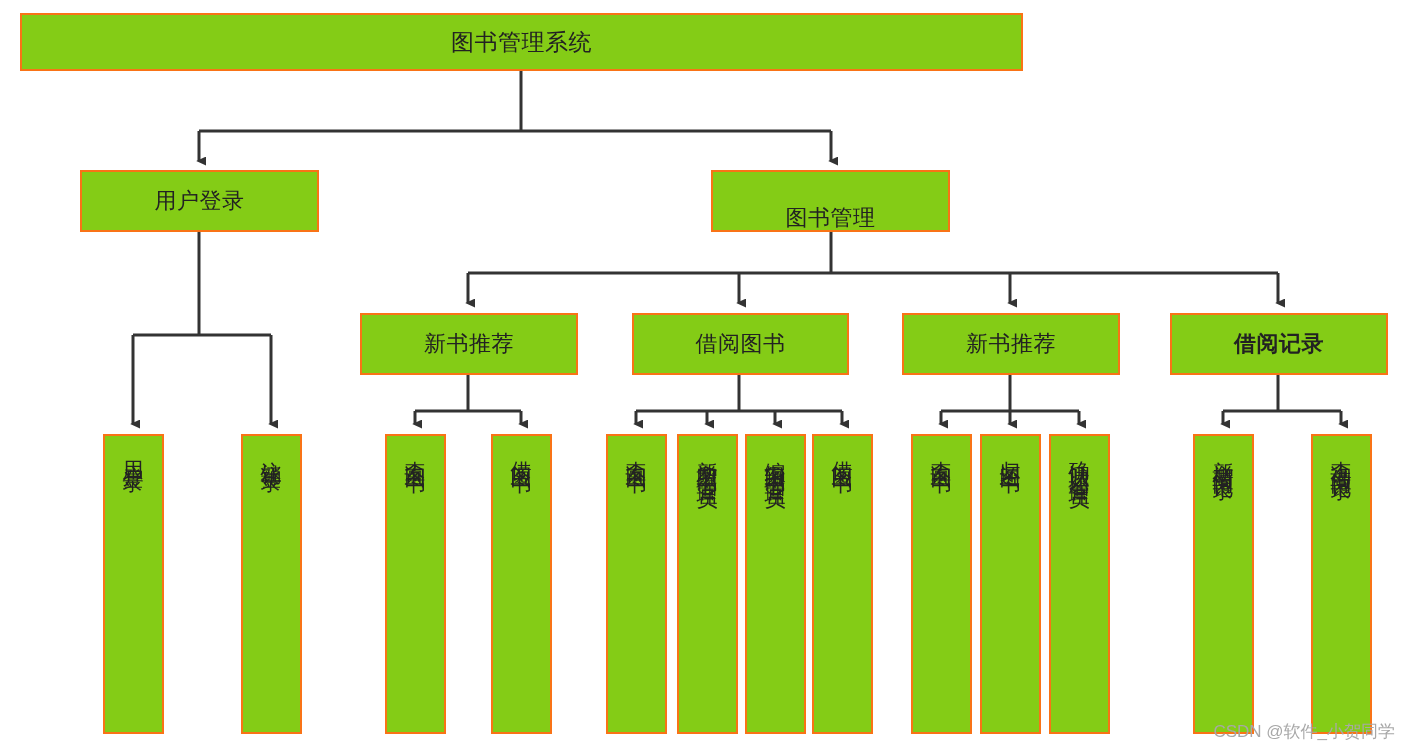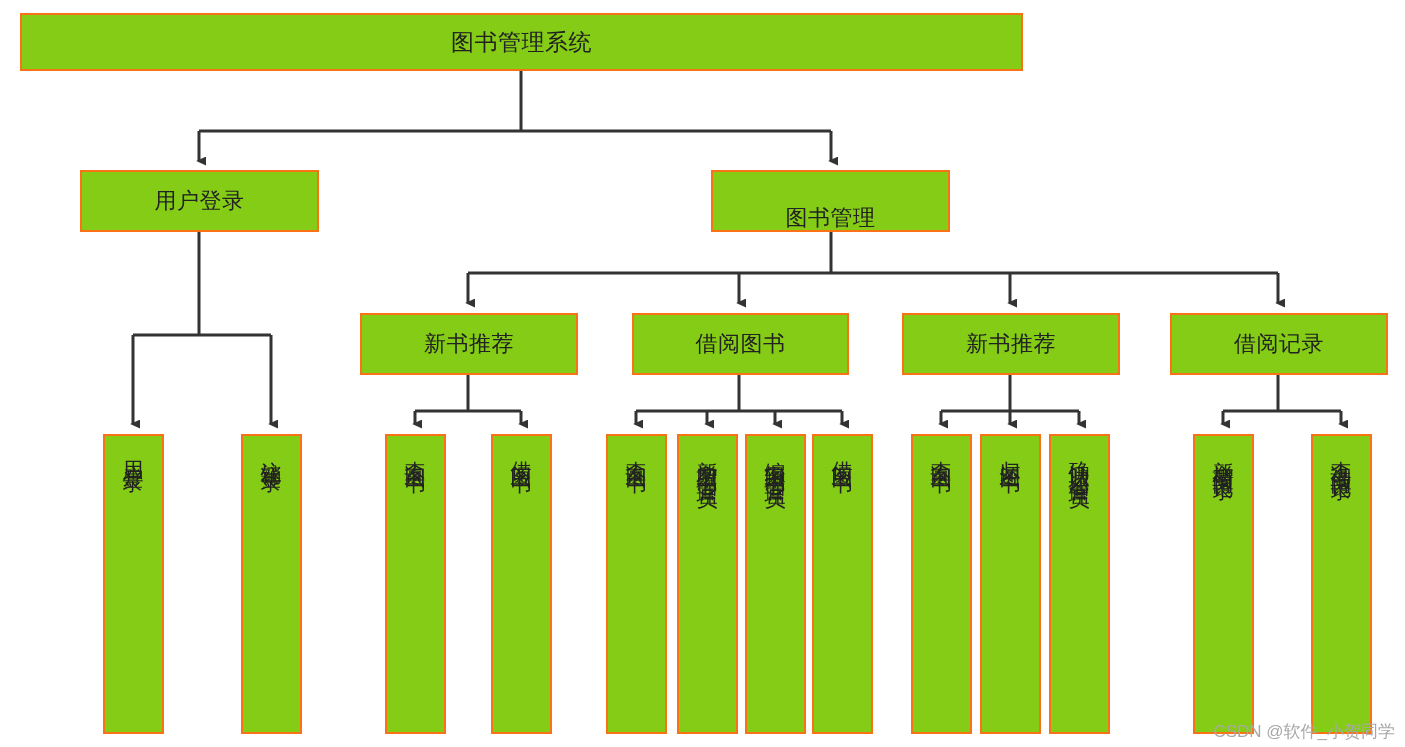--- a/index.html
+++ b/index.html
@@ -148,21 +148,21 @@
   </div>
 
   <div class="node horiz" style="left:632px; top:313px; width:217px; height:62px;">
     <span class="label">借阅图书</span>
   </div>
 
   <div class="node horiz" style="left:902px; top:313px; width:218px; height:62px;">
     <span class="label">新书推荐</span>
   </div>
 
-  <div class="node horiz" style="left:1170px; top:313px; width:218px; height:62px;">
+  <div class="node horiz" style="left:1170px; top:313px; width:218px; height:62px;font-weight:bold;">
     <span class="label">借阅记录</span>
   </div>
 
   <div class="node vert" style="left:103px; top:434px; width:61px; height:300px;">
     <span class="label">用户登录</span>
   </div>
 
   <div class="node vert" style="left:241px; top:434px; width:61px; height:300px;">
     <span class="label">注销登录</span>
   </div>

